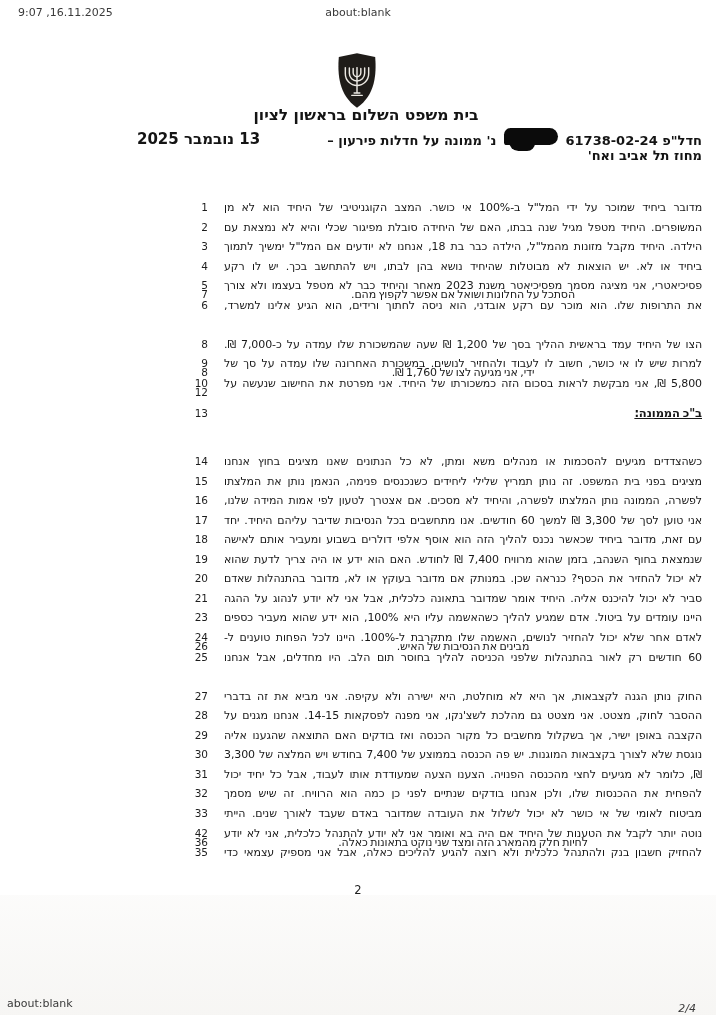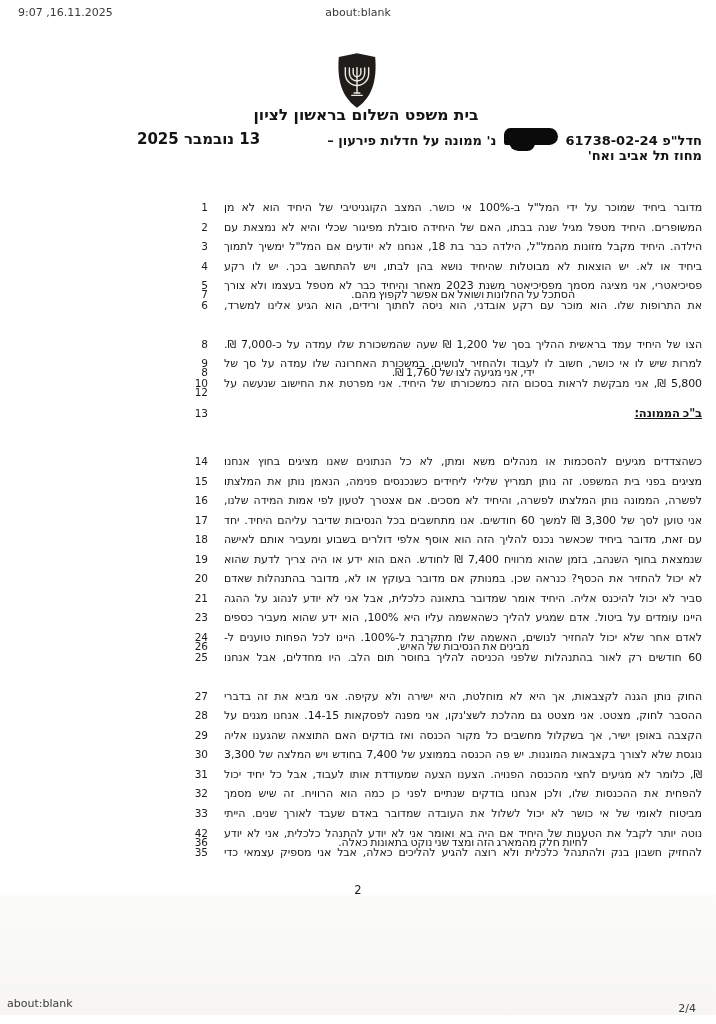--- a/index.html
+++ b/index.html
@@ -6,21 +6,21 @@
   body{
     width:716px;height:1024px;position:relative;overflow:hidden;
     background:#ffffff;
     font-family:"DejaVu Sans","Liberation Sans",sans-serif;
     color:#161616;
   }
   
   .ph-date{position:absolute;left:18px;top:6px;font-size:11px;color:#3a3a3a;}
   .ph-title{position:absolute;left:0;right:0;top:6px;text-align:center;font-size:11px;color:#3a3a3a;}
   .pf-src{position:absolute;left:7px;top:997px;font-size:11px;color:#3a3a3a;}
-  .pf-page{position:absolute;right:20px;top:1002px;font-size:11px;color:#3a3a3a;}
+  .pf-page{position:absolute;right:20px;top:1002px;font-size:11px;color:#3a3a3a;font-style:italic;}
 
   
   .scan-shade{position:absolute;left:0;top:895px;width:716px;height:120px;
     background:linear-gradient(180deg,rgba(190,183,168,0.05),rgba(190,183,168,0.13));pointer-events:none;}
   .dot-artifact{position:absolute;left:173px;top:141px;width:3px;height:3px;background:#777;border-radius:50%;}
 
   
   .emblem{position:absolute;left:335px;top:52px;width:44px;height:58px;}
 
   .court-name{position:absolute;left:0;right:0;top:106px;text-align:center;

